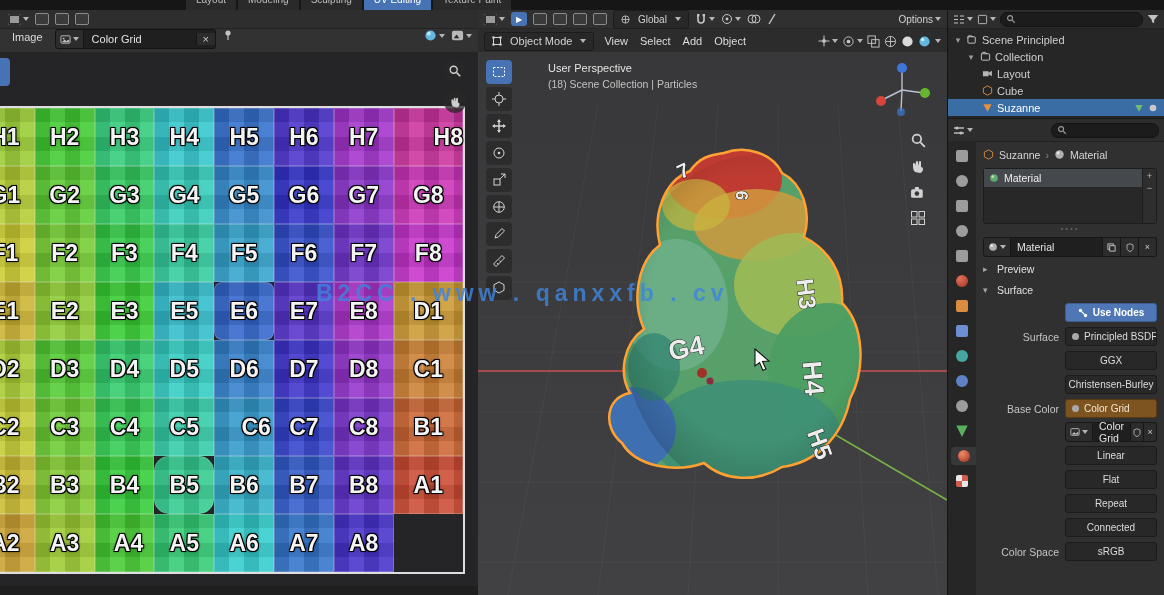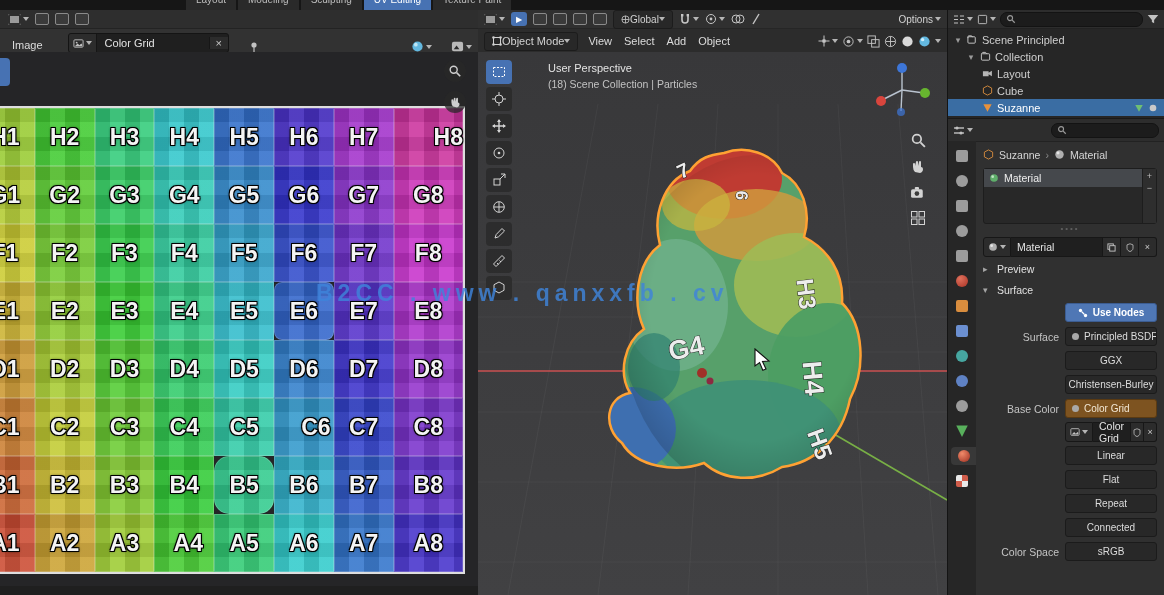--- a/index.html
+++ b/index.html
@@ -7,29 +7,29 @@
        font-family:"Liberation Sans","DejaVu Sans",sans-serif;color:#d4d4d4;font-size:11px;}
   
   .topbar{position:absolute;left:0;top:0;width:100%;height:10px;background:#161616;overflow:hidden;z-index:5;}
   .tabs{position:absolute;left:186px;top:-9px;display:flex;gap:2px;}
   .tab{height:19px;box-sizing:border-box;padding:3px 10px;font-size:10px;background:#2a2a2a;border-radius:4px 4px 0 0;color:#bdbdbd;white-space:nowrap;}
   .tab.active{background:#4772b3;color:#fff;}
   
   .ct{width:0;height:0;border-left:3px solid transparent;border-right:3px solid transparent;border-top:4px solid #b5b5b5;display:inline-block;}
   .spacer{flex:1;}
   .icnbtn{display:inline-flex;align-items:center;gap:2px;}
-  .pill{display:inline-flex;align-items:center;gap:0;background:#282828;border:1px solid #1c1c1c;border-radius:3px;padding:1px 7px;height:15px;color:#d2d2d2;}
+  .pill{display:inline-flex;align-items:center;gap:8px;background:#282828;border:1px solid #1c1c1c;border-radius:3px;padding:1px 7px;height:15px;color:#d2d2d2;}
   .winicon{width:12px;height:10px;border:1px solid #8a8a8a;border-radius:2px;display:inline-block;background:#3a3a3a;}
   .edicon{width:13px;height:11px;border-radius:2px;background:#9a9a9a;display:inline-block;
           -webkit-mask:none;box-shadow:inset 0 0 0 2px #2e2e2e, inset 0 0 0 3px #9a9a9a;}
   svg{display:block;}
   
   .image-editor{position:absolute;left:0;top:10px;width:478px;bottom:0;background:#272727;border-right:1px solid #161616;}
   .ie-h1{height:18px;background:#2e2e2e;border-bottom:1px solid #232323;display:flex;align-items:center;gap:6px;padding:0 8px;}
-  .ie-h2{height:24px;background:#323232;border-bottom:1px solid #1f1f1f;display:flex;align-items:flex-end;gap:19px;padding:0 6px;}
+  .ie-h2{height:24px;background:#323232;border-bottom:1px solid #1f1f1f;display:flex;align-items:flex-start;gap:6px;padding:0 6px;}
   .menu{padding:2px 6px;border-radius:3px;color:#dcdcdc;}
   .db{display:flex;align-items:center;background:#1f1f1f;border:1px solid #141414;border-radius:3px;height:18px;overflow:hidden;}
   .db-seg{display:flex;align-items:center;gap:2px;padding:0 4px;height:100%;background:#2c2c2c;border-right:1px solid #161616;}
   .db-name{padding:0 8px;min-width:96px;color:#e2e2e2;}
   .db-x{padding:0 6px;background:#2c2c2c;border-left:1px solid #161616;color:#c7c7c7;}
   .ie-canvas{position:absolute;left:0;top:42px;right:0;bottom:0;background:#252527;overflow:hidden;}
   .ie-activetool{position:absolute;left:0;top:6px;width:10px;height:28px;background:#4772b3;border-radius:0 4px 4px 0;}
   .uvimg{position:absolute;left:-25px;top:54px;width:490px;height:468px;border:2px solid #dedede;border-left:0;box-sizing:border-box;}
   .uvgrid{width:100%;height:100%;display:grid;grid-template-rows:repeat(8,1fr);grid-template-columns:repeat(8,1fr);}
   .cell{position:relative;display:flex;align-items:center;justify-content:center;
@@ -194,21 +194,20 @@
             <div class="cell" style="background: repeating-linear-gradient(90deg, rgba(0, 0, 0, 0.1) 0px, rgba(0, 0, 0, 0.1) 15px, rgba(255, 255, 255, 0.07) 15px, rgba(255, 255, 255, 0.07) 30px), repeating-linear-gradient(rgba(0, 0, 0, 0.08) 0px, rgba(0, 0, 0, 0.08) 14px, rgba(255, 255, 255, 0.05) 14px, rgba(255, 255, 255, 0.05) 29px), rgb(117, 204, 51);">F2</div>
             <div class="cell" style="background: repeating-linear-gradient(90deg, rgba(0, 0, 0, 0.1) 0px, rgba(0, 0, 0, 0.1) 15px, rgba(255, 255, 255, 0.07) 15px, rgba(255, 255, 255, 0.07) 30px), repeating-linear-gradient(rgba(0, 0, 0, 0.08) 0px, rgba(0, 0, 0, 0.08) 14px, rgba(255, 255, 255, 0.05) 14px, rgba(255, 255, 255, 0.05) 29px), rgb(51, 204, 71);">F3</div>
             <div class="cell" style="background: repeating-linear-gradient(90deg, rgba(0, 0, 0, 0.1) 0px, rgba(0, 0, 0, 0.1) 15px, rgba(255, 255, 255, 0.07) 15px, rgba(255, 255, 255, 0.07) 30px), repeating-linear-gradient(rgba(0, 0, 0, 0.08) 0px, rgba(0, 0, 0, 0.08) 14px, rgba(255, 255, 255, 0.05) 14px, rgba(255, 255, 255, 0.05) 29px), rgb(51, 204, 158);">F4</div>
             <div class="cell" style="background: repeating-linear-gradient(90deg, rgba(0, 0, 0, 0.1) 0px, rgba(0, 0, 0, 0.1) 15px, rgba(255, 255, 255, 0.07) 15px, rgba(255, 255, 255, 0.07) 30px), repeating-linear-gradient(rgba(0, 0, 0, 0.08) 0px, rgba(0, 0, 0, 0.08) 14px, rgba(255, 255, 255, 0.05) 14px, rgba(255, 255, 255, 0.05) 29px), rgb(51, 163, 204);">F5</div>
             <div class="cell" style="background: repeating-linear-gradient(90deg, rgba(0, 0, 0, 0.1) 0px, rgba(0, 0, 0, 0.1) 15px, rgba(255, 255, 255, 0.07) 15px, rgba(255, 255, 255, 0.07) 30px), repeating-linear-gradient(rgba(0, 0, 0, 0.08) 0px, rgba(0, 0, 0, 0.08) 14px, rgba(255, 255, 255, 0.05) 14px, rgba(255, 255, 255, 0.05) 29px), rgb(51, 77, 204);">F6</div>
             <div class="cell" style="background: repeating-linear-gradient(90deg, rgba(0, 0, 0, 0.1) 0px, rgba(0, 0, 0, 0.1) 15px, rgba(255, 255, 255, 0.07) 15px, rgba(255, 255, 255, 0.07) 30px), repeating-linear-gradient(rgba(0, 0, 0, 0.08) 0px, rgba(0, 0, 0, 0.08) 14px, rgba(255, 255, 255, 0.05) 14px, rgba(255, 255, 255, 0.05) 29px), rgb(112, 51, 204);">F7</div>
             <div class="cell" style="background: repeating-linear-gradient(90deg, rgba(0, 0, 0, 0.1) 0px, rgba(0, 0, 0, 0.1) 15px, rgba(255, 255, 255, 0.07) 15px, rgba(255, 255, 255, 0.07) 30px), repeating-linear-gradient(rgba(0, 0, 0, 0.08) 0px, rgba(0, 0, 0, 0.08) 14px, rgba(255, 255, 255, 0.05) 14px, rgba(255, 255, 255, 0.05) 29px), rgb(199, 51, 204);">F8</div>
             <div class="cell" style="background: repeating-linear-gradient(90deg, rgba(0, 0, 0, 0.1) 0px, rgba(0, 0, 0, 0.1) 15px, rgba(255, 255, 255, 0.07) 15px, rgba(255, 255, 255, 0.07) 30px), repeating-linear-gradient(rgba(0, 0, 0, 0.08) 0px, rgba(0, 0, 0, 0.08) 14px, rgba(255, 255, 255, 0.05) 14px, rgba(255, 255, 255, 0.05) 29px), rgb(204, 179, 51);">E1</div>
             <div class="cell" style="background: repeating-linear-gradient(90deg, rgba(0, 0, 0, 0.1) 0px, rgba(0, 0, 0, 0.1) 15px, rgba(255, 255, 255, 0.07) 15px, rgba(255, 255, 255, 0.07) 30px), repeating-linear-gradient(rgba(0, 0, 0, 0.08) 0px, rgba(0, 0, 0, 0.08) 14px, rgba(255, 255, 255, 0.05) 14px, rgba(255, 255, 255, 0.05) 29px), rgb(143, 204, 51);">E2</div>
             <div class="cell" style="background: repeating-linear-gradient(90deg, rgba(0, 0, 0, 0.1) 0px, rgba(0, 0, 0, 0.1) 15px, rgba(255, 255, 255, 0.07) 15px, rgba(255, 255, 255, 0.07) 30px), repeating-linear-gradient(rgba(0, 0, 0, 0.08) 0px, rgba(0, 0, 0, 0.08) 14px, rgba(255, 255, 255, 0.05) 14px, rgba(255, 255, 255, 0.05) 29px), rgb(56, 204, 51);">E3</div>
-            <div class="cell" style="background: repeating-linear-gradient(90deg, rgba(0, 0, 0, 0.1) 0px, rgba(0, 0, 0, 0.1) 15px, rgba(255, 255, 255, 0.07) 15px, rgba(255, 255, 255, 0.07) 30px), repeating-linear-gradient(rgba(0, 0, 0, 0.08) 0px, rgba(0, 0, 0, 0.08) 14px, rgba(255, 255, 255, 0.05) 14px, rgba(255, 255, 255, 0.05) 29px), rgb(51, 204, 133);">E4</div>
             <div class="cell" style="background: repeating-linear-gradient(90deg, rgba(0, 0, 0, 0.1) 0px, rgba(0, 0, 0, 0.1) 15px, rgba(255, 255, 255, 0.07) 15px, rgba(255, 255, 255, 0.07) 30px), repeating-linear-gradient(rgba(0, 0, 0, 0.08) 0px, rgba(0, 0, 0, 0.08) 14px, rgba(255, 255, 255, 0.05) 14px, rgba(255, 255, 255, 0.05) 29px), rgb(51, 189, 204);">E5</div>
             <div class="cell" style="background: repeating-linear-gradient(90deg, rgba(0, 0, 0, 0.1) 0px, rgba(0, 0, 0, 0.1) 15px, rgba(255, 255, 255, 0.07) 15px, rgba(255, 255, 255, 0.07) 30px), repeating-linear-gradient(rgba(0, 0, 0, 0.08) 0px, rgba(0, 0, 0, 0.08) 14px, rgba(255, 255, 255, 0.05) 14px, rgba(255, 255, 255, 0.05) 29px), rgb(51, 102, 204); border-radius: 8px;">E6</div>
             <div class="cell" style="background: repeating-linear-gradient(90deg, rgba(0, 0, 0, 0.1) 0px, rgba(0, 0, 0, 0.1) 15px, rgba(255, 255, 255, 0.07) 15px, rgba(255, 255, 255, 0.07) 30px), repeating-linear-gradient(rgba(0, 0, 0, 0.08) 0px, rgba(0, 0, 0, 0.08) 14px, rgba(255, 255, 255, 0.05) 14px, rgba(255, 255, 255, 0.05) 29px), rgb(87, 51, 204);">E7</div>
             <div class="cell" style="background: repeating-linear-gradient(90deg, rgba(0, 0, 0, 0.1) 0px, rgba(0, 0, 0, 0.1) 15px, rgba(255, 255, 255, 0.07) 15px, rgba(255, 255, 255, 0.07) 30px), repeating-linear-gradient(rgba(0, 0, 0, 0.08) 0px, rgba(0, 0, 0, 0.08) 14px, rgba(255, 255, 255, 0.05) 14px, rgba(255, 255, 255, 0.05) 29px), rgb(173, 51, 204);">E8</div>
             <div class="cell" style="background: repeating-linear-gradient(90deg, rgba(0, 0, 0, 0.1) 0px, rgba(0, 0, 0, 0.1) 15px, rgba(255, 255, 255, 0.07) 15px, rgba(255, 255, 255, 0.07) 30px), repeating-linear-gradient(rgba(0, 0, 0, 0.08) 0px, rgba(0, 0, 0, 0.08) 14px, rgba(255, 255, 255, 0.05) 14px, rgba(255, 255, 255, 0.05) 29px), rgb(204, 153, 51);">D1</div>
             <div class="cell" style="background: repeating-linear-gradient(90deg, rgba(0, 0, 0, 0.1) 0px, rgba(0, 0, 0, 0.1) 15px, rgba(255, 255, 255, 0.07) 15px, rgba(255, 255, 255, 0.07) 30px), repeating-linear-gradient(rgba(0, 0, 0, 0.08) 0px, rgba(0, 0, 0, 0.08) 14px, rgba(255, 255, 255, 0.05) 14px, rgba(255, 255, 255, 0.05) 29px), rgb(168, 204, 51);">D2</div>
             <div class="cell" style="background: repeating-linear-gradient(90deg, rgba(0, 0, 0, 0.1) 0px, rgba(0, 0, 0, 0.1) 15px, rgba(255, 255, 255, 0.07) 15px, rgba(255, 255, 255, 0.07) 30px), repeating-linear-gradient(rgba(0, 0, 0, 0.08) 0px, rgba(0, 0, 0, 0.08) 14px, rgba(255, 255, 255, 0.05) 14px, rgba(255, 255, 255, 0.05) 29px), rgb(82, 204, 51);">D3</div>
             <div class="cell" style="background: repeating-linear-gradient(90deg, rgba(0, 0, 0, 0.1) 0px, rgba(0, 0, 0, 0.1) 15px, rgba(255, 255, 255, 0.07) 15px, rgba(255, 255, 255, 0.07) 30px), repeating-linear-gradient(rgba(0, 0, 0, 0.08) 0px, rgba(0, 0, 0, 0.08) 14px, rgba(255, 255, 255, 0.05) 14px, rgba(255, 255, 255, 0.05) 29px), rgb(51, 204, 107);">D4</div>
             <div class="cell" style="background: repeating-linear-gradient(90deg, rgba(0, 0, 0, 0.1) 0px, rgba(0, 0, 0, 0.1) 15px, rgba(255, 255, 255, 0.07) 15px, rgba(255, 255, 255, 0.07) 30px), repeating-linear-gradient(rgba(0, 0, 0, 0.08) 0px, rgba(0, 0, 0, 0.08) 14px, rgba(255, 255, 255, 0.05) 14px, rgba(255, 255, 255, 0.05) 29px), rgb(51, 204, 194);">D5</div>
             <div class="cell" style="background: repeating-linear-gradient(90deg, rgba(0, 0, 0, 0.1) 0px, rgba(0, 0, 0, 0.1) 15px, rgba(255, 255, 255, 0.07) 15px, rgba(255, 255, 255, 0.07) 30px), repeating-linear-gradient(rgba(0, 0, 0, 0.08) 0px, rgba(0, 0, 0, 0.08) 14px, rgba(255, 255, 255, 0.05) 14px, rgba(255, 255, 255, 0.05) 29px), rgb(51, 128, 204);">D6</div>

